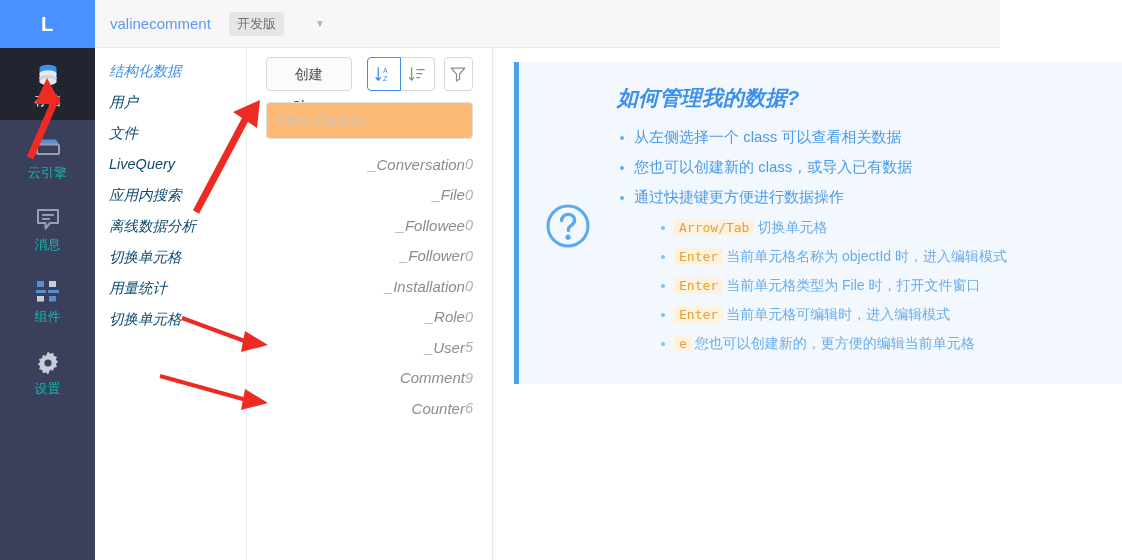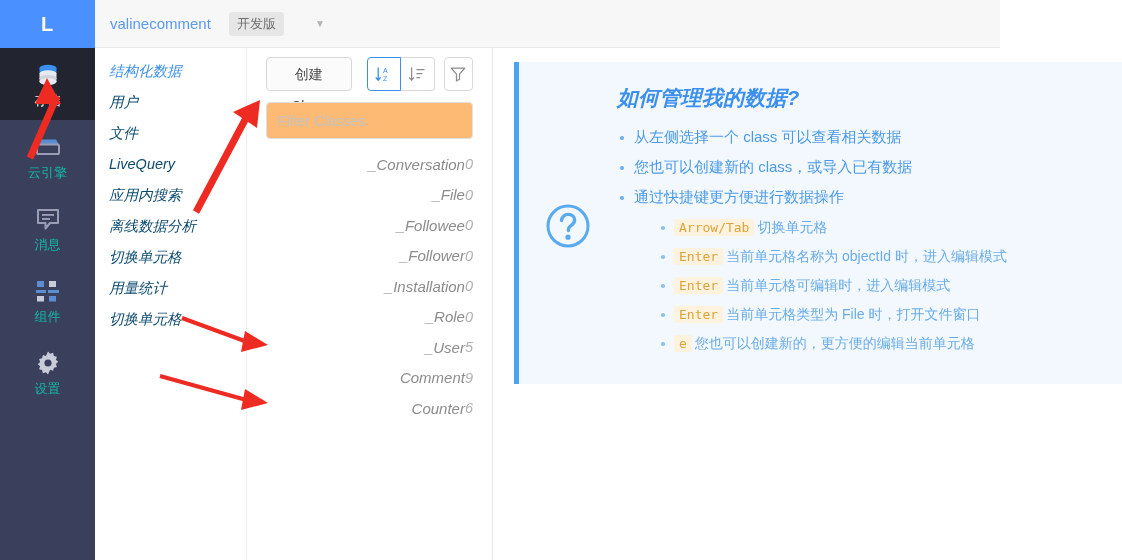--- a/index.html
+++ b/index.html
@@ -488,24 +488,24 @@
             <li>
               <span>通过快捷键更方便进行数据操作</span>
               <ul class="sub">
                 <li>
                   <span class="kbd">Arrow/Tab</span><span>切换单元格</span>
                 </li>
                 <li>
                   <span class="kbd">Enter</span><span>当前单元格名称为 objectId 时，进入编辑模式</span>
                 </li>
                 <li>
-                  <span class="kbd">Enter</span><span>当前单元格可编辑时，进入编辑模式</span>
+                  <span class="kbd">Enter</span><span>当前单元格类型为 File 时，打开文件窗口</span>
                 </li>
                 <li>
-                  <span class="kbd">Enter</span><span>当前单元格类型为 File 时，打开文件窗口</span>
+                  <span class="kbd">Enter</span><span>当前单元格可编辑时，进入编辑模式</span>
                 </li>
                 <li>
                   <span class="kbd">e</span><span>您也可以创建新的，更方便的编辑当前单元格</span>
                 </li>
               </ul>
             </li>
           </ul>
         </div>
       </div>
     </div>

